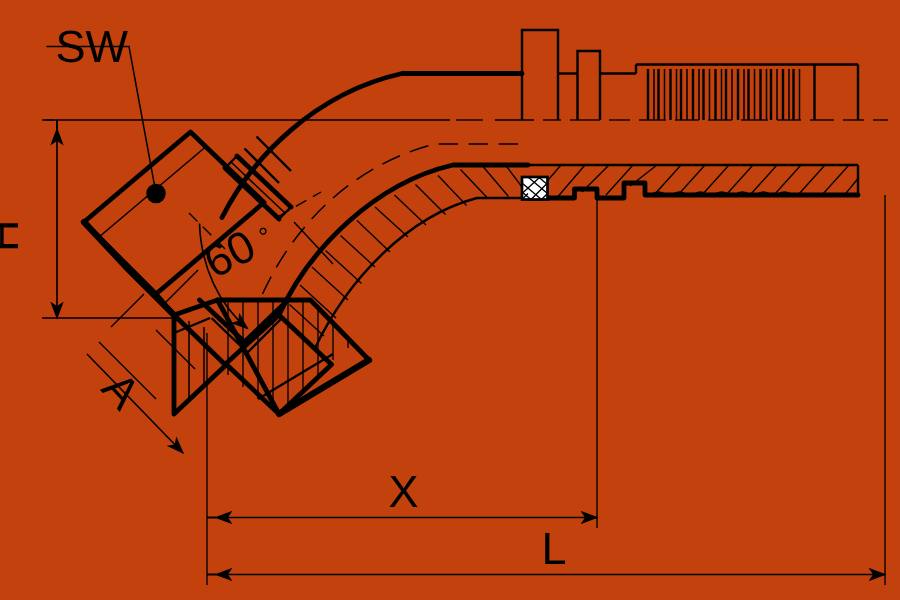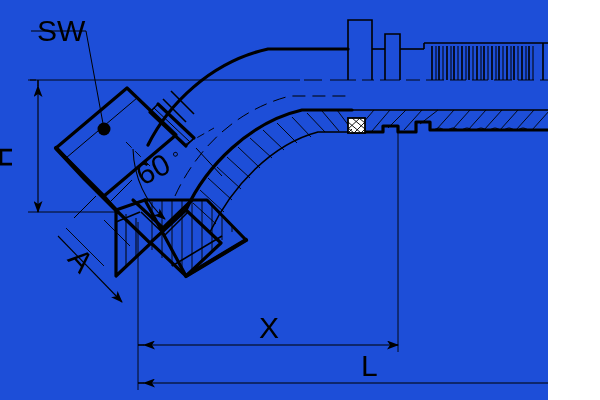--- a/index.html
+++ b/index.html
@@ -2,23 +2,23 @@
 <html><head>
 <meta charset="utf-8">
 <style>
   html, body {
     margin: 0;
     padding: 0;
     background: #ffffff;
   }
   #canvas-root {
     position: relative;
-    width: 548px;
+    width: 600px;
     height: 400px;
-    background: #1d4ed8;
+    background: #c2410c;
     font-family: "Liberation Sans", sans-serif;
     overflow: hidden;
   }
   svg#drawing {
     position: absolute;
     left: 0;
     top: 0;
     width: 600px;
     height: 400px;
     display: block;

